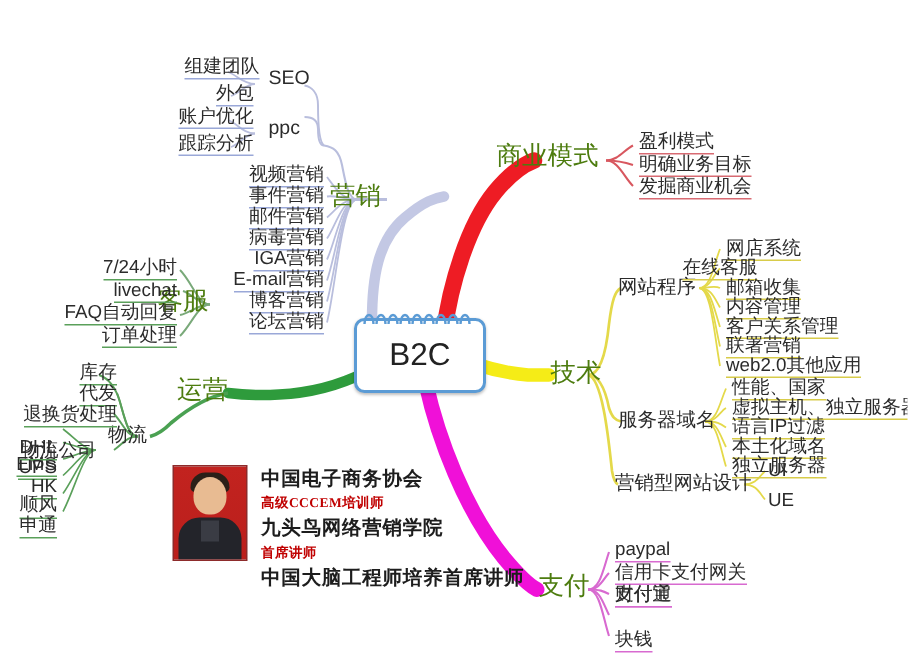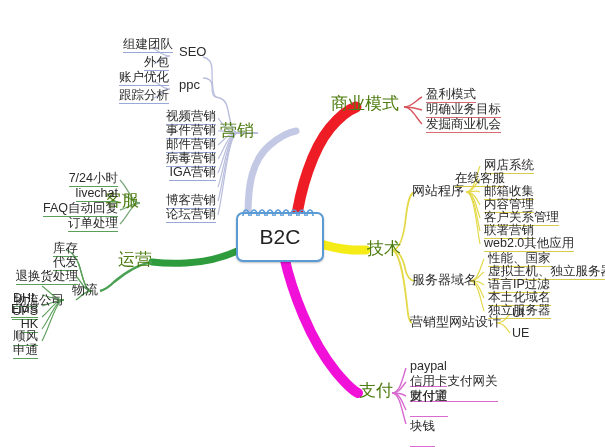--- a/index.html
+++ b/index.html
@@ -24,21 +24,21 @@
   .lvl1{font-size:17px;color:#4d7c0f;z-index:5;}
   
   .lvl2{font-size:13px;color:#2b2b2b;z-index:5;}
   
   .lvl3{font-size:12.5px;color:#2b2b2b;z-index:5;}
 
   .ul-blue{border-bottom:1px solid #9aa8d8;padding-bottom:1px;}
   .ul-green{border-bottom:1px solid #5aa05a;padding-bottom:1px;}
   .ul-red{border-bottom:1px solid #d86a72;padding-bottom:1px;}
   .ul-yellow{border-bottom:1px solid #d8cc4a;padding-bottom:1px;}
-  .ul-mag{border-bottom:1px solid #d86ad0;padding-bottom:13px;}
+  .ul-mag{border-bottom:1px solid #d86ad0;padding-bottom:1px;}
 
   .rt{text-align:right;}
 
   
   .sigblock{position:absolute;left:115px;top:310px;z-index:8;display:flex;align-items:flex-start;}
   .photo{width:48px;height:62px;border:1px solid #8d2b2b;position:relative;overflow:hidden;
          background:linear-gradient(180deg,#c2231f 0%,#bb1f1c 100%);}
   .photo .head{position:absolute;left:13px;top:7px;width:22px;height:25px;border-radius:50% 50% 46% 46%;
         background:#e8bb92;}
   .photo .hair{position:absolute;left:11px;top:4px;width:26px;height:13px;border-radius:13px 13px 4px 4px;
@@ -186,20 +186,23 @@
   </div>
   <div class="node lvl3 rt" style="left:140px;top:138px;width:76px;">
     <span class="ul-blue">邮件营销</span>
   </div>
   <div class="node lvl3 rt" style="left:140px;top:152px;width:76px;">
     <span class="ul-blue">病毒营销</span>
   </div>
   <div class="node lvl3 rt" style="left:140px;top:166px;width:76px;">
     <span class="ul-blue">IGA营销</span>
   </div>
+  <div class="node lvl3 rt" style="left:133px;top:180px;width:83px;">
+    <span class="ul-blue">E-mail营销</span>
+  </div>
   <div class="node lvl3 rt" style="left:140px;top:194px;width:76px;">
     <span class="ul-blue">博客营销</span>
   </div>
   <div class="node lvl3 rt" style="left:140px;top:208px;width:76px;">
     <span class="ul-blue">论坛营销</span>
   </div>
 
   <div class="node lvl1" style="left:105px;top:192px;">
     <span>客服</span>
   </div>
@@ -336,14 +339,29 @@
   <div class="node lvl3" style="left:410px;top:390px;">
     <span class="ul-mag">支付宝</span>
   </div>
   <div class="node lvl3" style="left:410px;top:390px;text-align:right;">
     <span class="ul-mag">财付通</span>
   </div>
   <div class="node lvl3" style="left:410px;top:420px;">
     <span class="ul-mag">块钱</span>
   </div>
 
+  <div class="sigblock">
+    <div class="photo">
+      <div class="hair"></div>
+      <div class="head"></div>
+      <div class="body"></div>
+      <div class="collar"></div>
+    </div>
+    <div class="sigtext">
+      <div class="sig-main">中国电子商务协会</div>
+      <div class="sig-red">高级CCCEM培训师</div>
+      <div class="sig-main">九头鸟网络营销学院</div>
+      <div class="sig-red">首席讲师</div>
+      <div class="sig-main">中国大脑工程师培养首席讲师</div>
+    </div>
+  </div>
 
 </div>
 
 </body></html>

